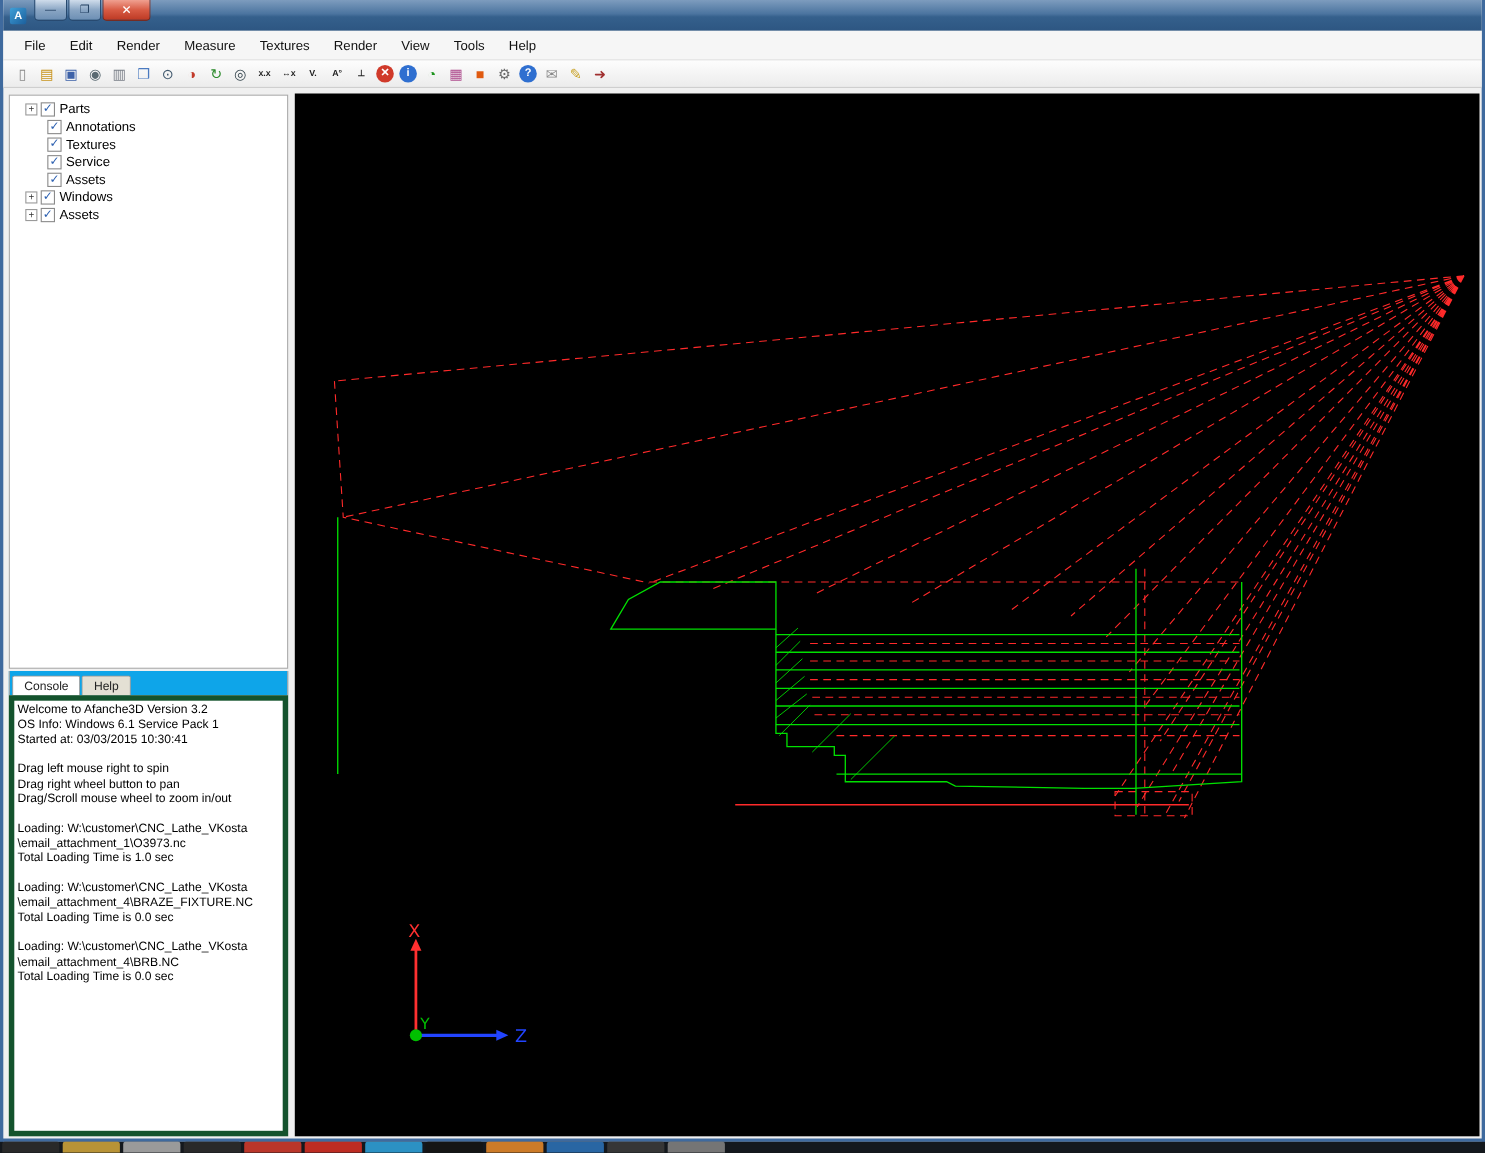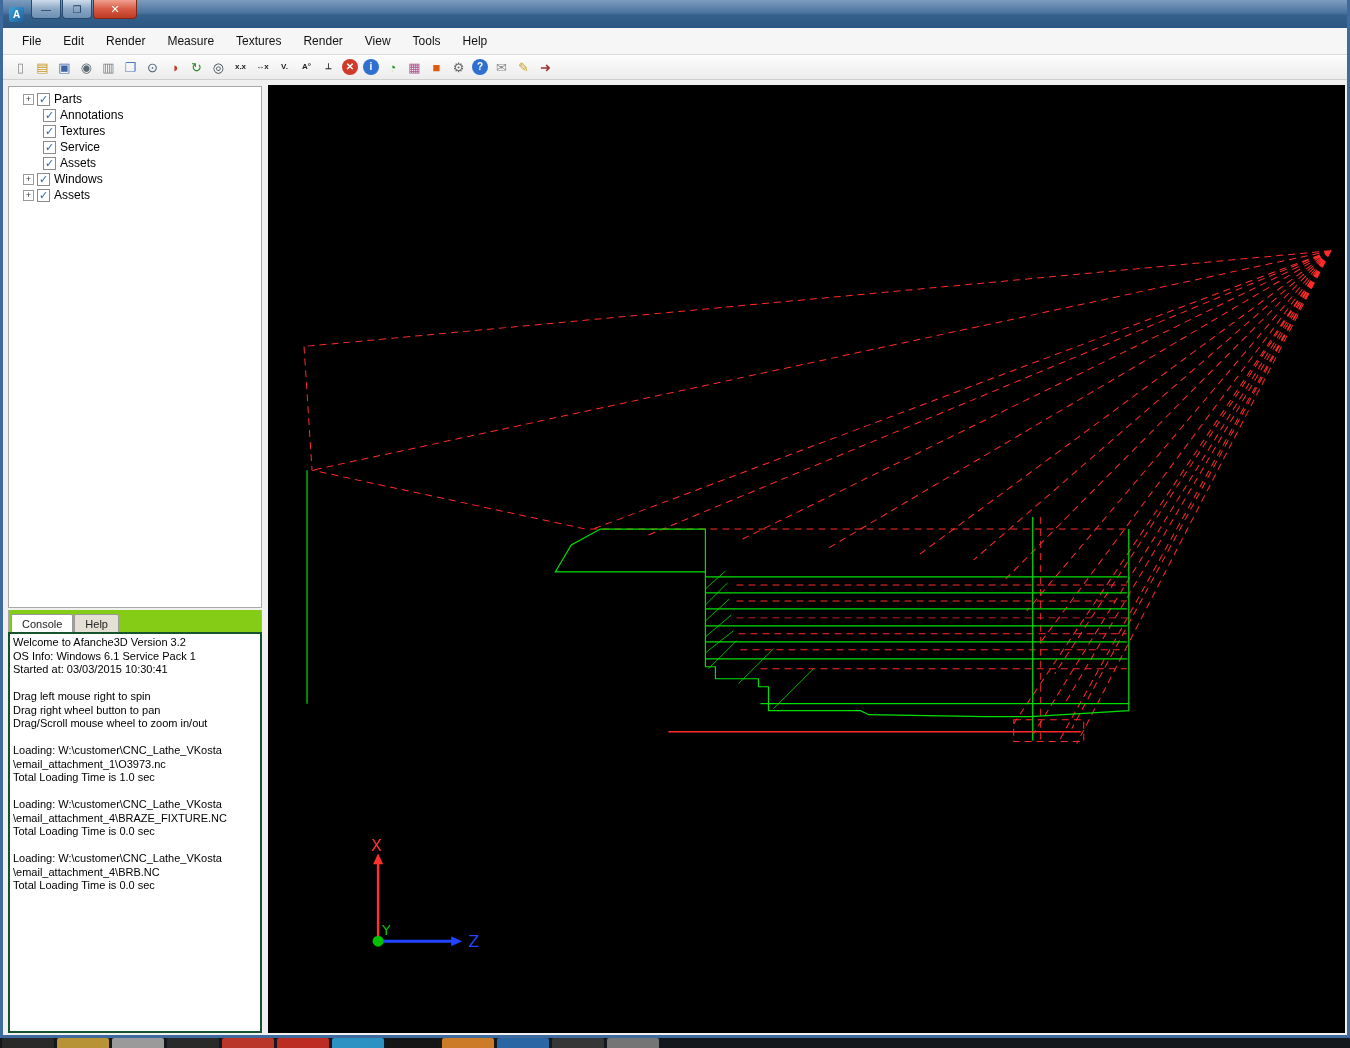--- a/index.html
+++ b/index.html
@@ -70,31 +70,31 @@
   }
   .expander-spacer { width:14px; flex:0 0 auto; }
   .checkbox {
     width:13px; height:13px; border:1px solid #8a8a8a; background:#fff;
     font-size:11px; line-height:11px; text-align:center; color:#2b5fb0; margin-right:4px; flex:0 0 auto;
   }
   .tree-label { white-space:nowrap; }
   
   .console-tabs {
     position:absolute; left:5px; top:610px; width:254px; height:22px;
-    background:#84cc16; border-left:1px solid #a9a9a9; border-right:1px solid #a9a9a9;
+    background:#0ea5e9; border-left:1px solid #a9a9a9; border-right:1px solid #a9a9a9;
     display:flex; align-items:flex-end; font-size:11px; padding-left:2px;
   }
   .tab {
     padding:3px 10px 2px 10px; border:1px solid #999; border-bottom:none; margin-right:1px;
     background:#e4e0d4; color:#222; border-radius:2px 2px 0 0;
   }
   .tab.active { background:#fff; position:relative; top:1px; padding-bottom:3px; }
   .console-panel {
     position:absolute; left:5px; top:632px; width:254px; bottom:2px;
-    background:#fff; border:2px solid #14532d; overflow:hidden;
+    background:#fff; border:5px solid #14532d; overflow:hidden;
     font-size:11px; line-height:13.5px; color:#000; padding:2px 3px;
   }
   .console-line { white-space:nowrap; }
   
   .viewport {
     position:absolute; left:265px; top:85px; right:2px; bottom:2px;
     background:#000; overflow:hidden;
   }
   .viewport svg { display:block; width:100%; height:100%; }
   

